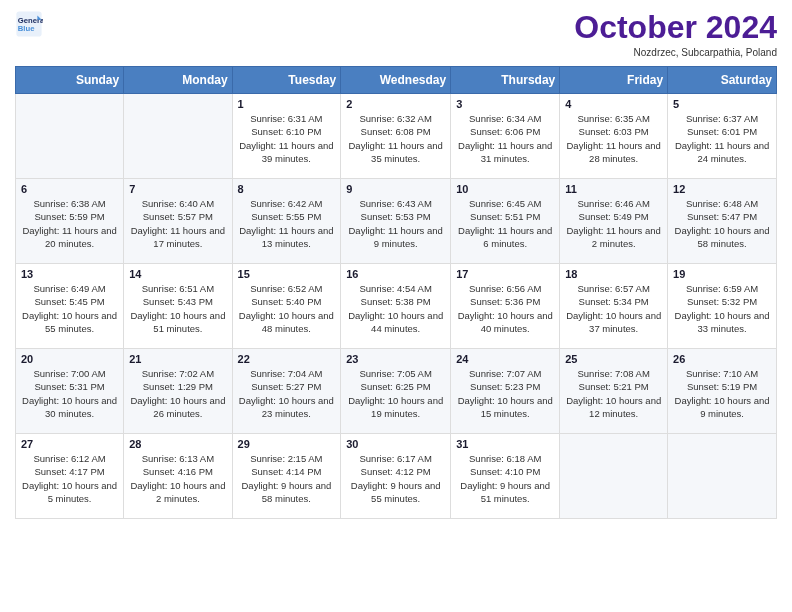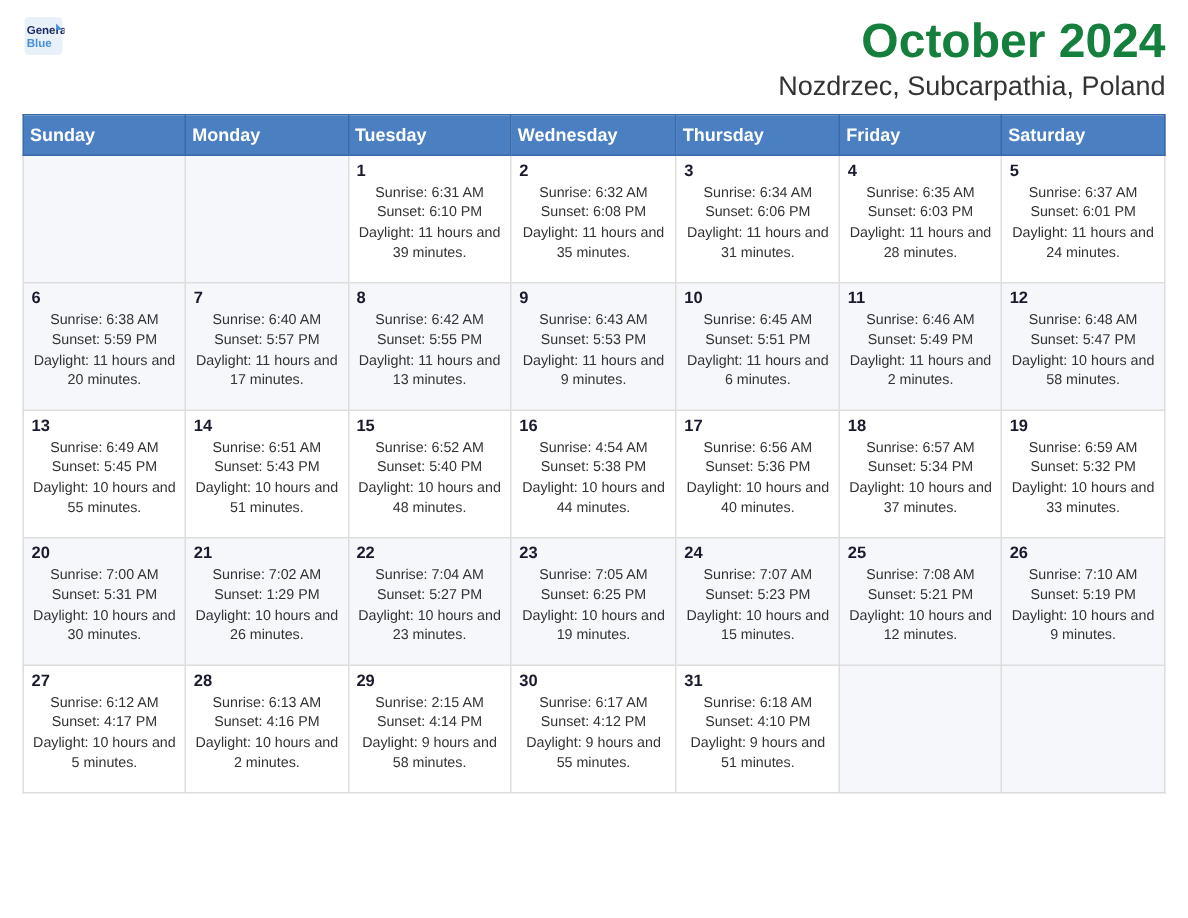--- a/index.html
+++ b/index.html
@@ -30,40 +30,40 @@
     .logo-icon {
       width: 28px;
       height: 28px;
     }
     .header-right {
       text-align: right;
     }
     .month-title {
       font-size: 32px;
       font-weight: bold;
-      color: #15803d;
+      color: #4c1d95;
       line-height: 1.1;
     }
     .location-title {
-      font-size: 18px;
+      font-size: 10px;
       color: #333;
       margin-top: 2px;
     }
     .calendar {
       width: 100%;
       border-collapse: collapse;
       border: 1px solid #ccc;
     }
     .calendar th {
       background: #4a7fc1;
       color: #fff;
       font-size: 12px;
       font-weight: bold;
       padding: 6px 4px;
-      text-align: left;
+      text-align: right;
       border: 1px solid #3a6aaa;
     }
     .calendar td {
       vertical-align: top;
       border: 1px solid #ddd;
       padding: 4px 5px;
       width: 113px;
       min-height: 80px;
       height: 85px;
       background: #fff;

